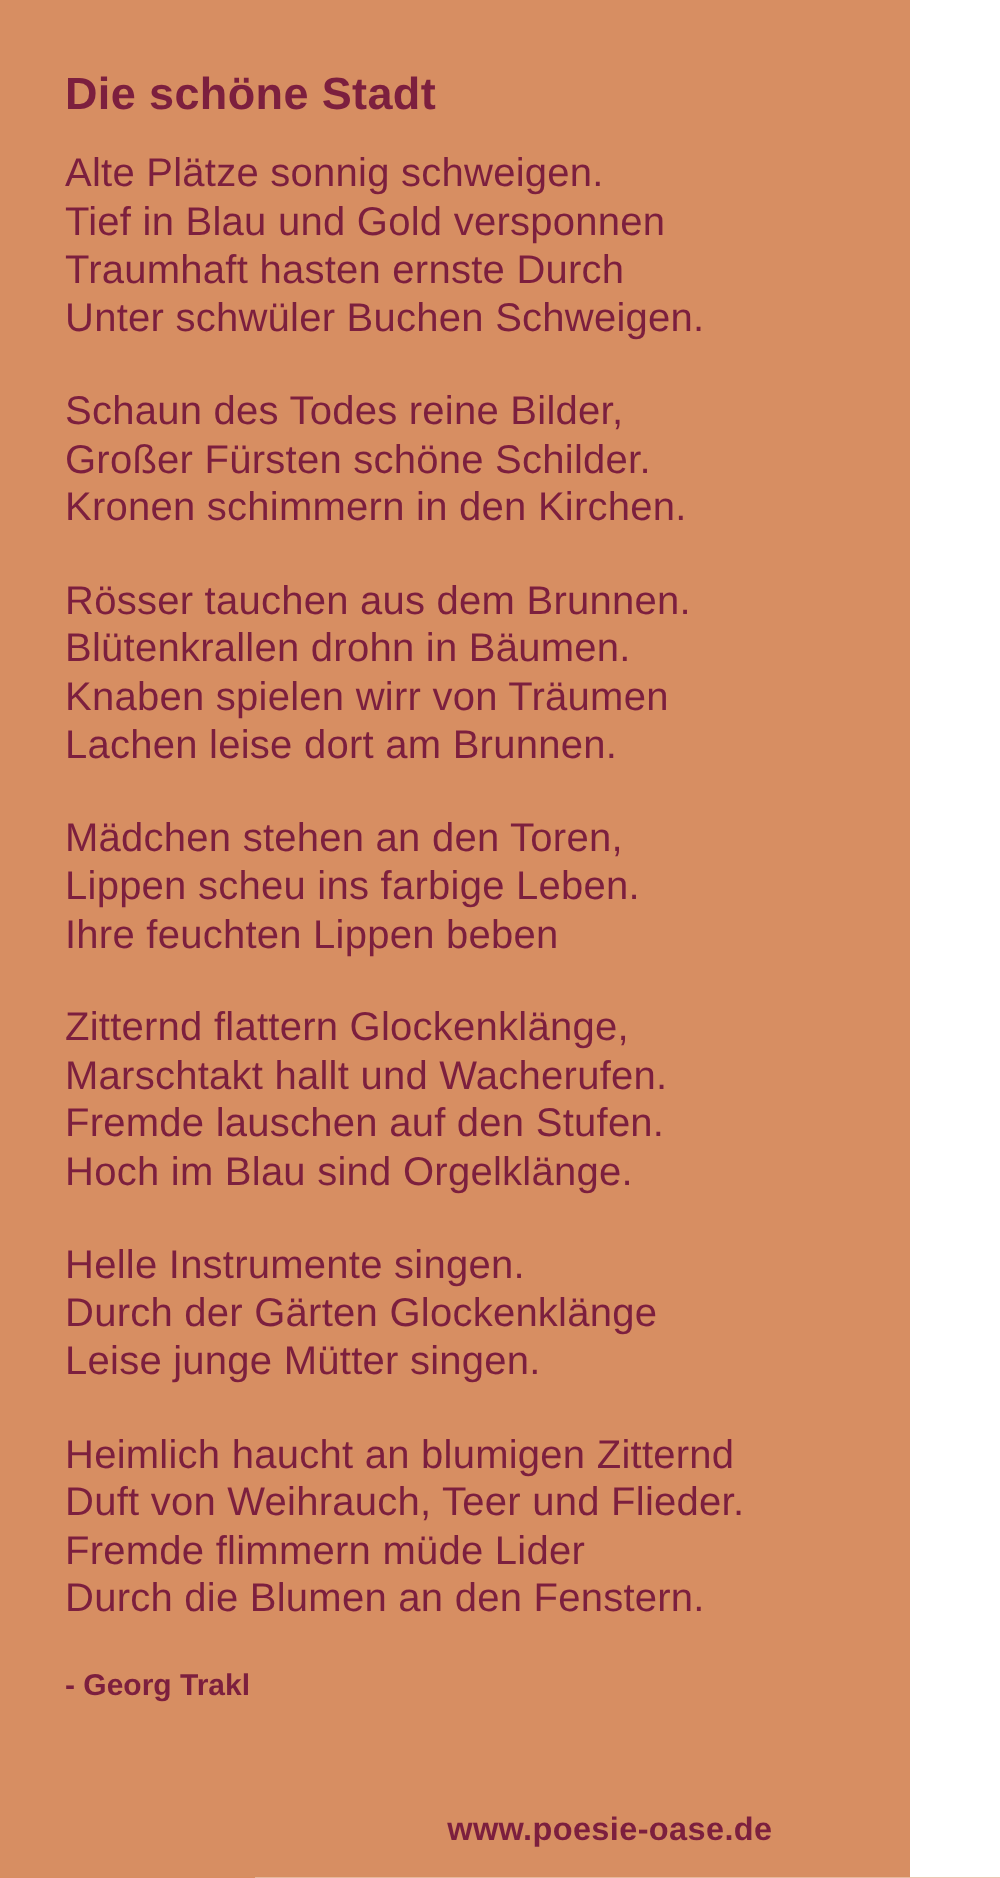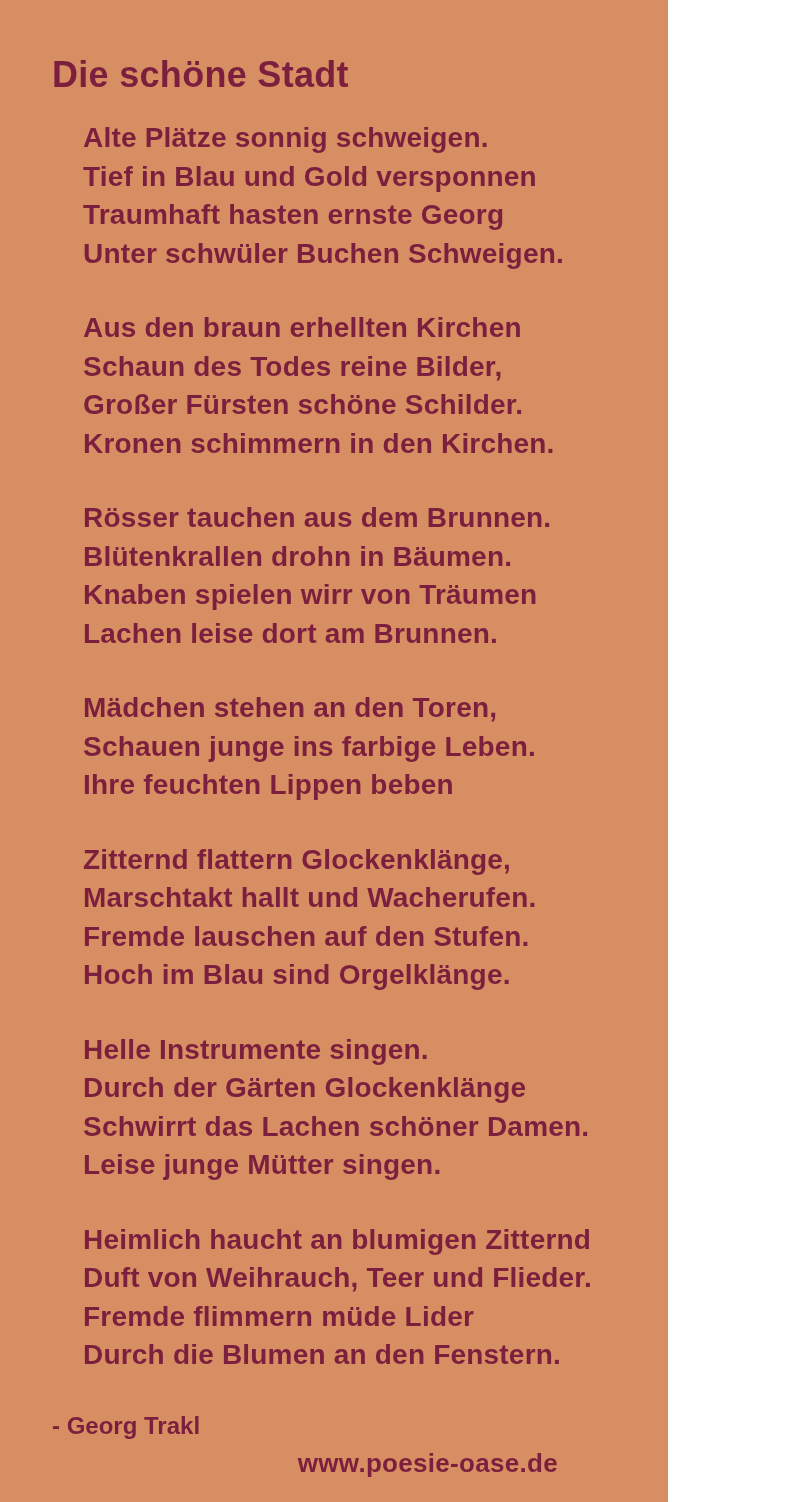--- a/index.html
+++ b/index.html
@@ -2,43 +2,42 @@
 <html style="--bg: #d78e62; --fg: #7c1f3e;"><head>
 <meta charset="utf-8">
 <style>
   :root {
     --bg: #d78e62;
     --fg: #7c1f3e;
   }
   html, body { margin: 0; padding: 0; }
   .page {
     position: relative;
-    width: 668px;
+    width: 728px;
     height: 1502px;
     box-sizing: border-box;
     padding: 55px 40px 0 52px;
     background: var(--bg);
     color: var(--fg);
     font-family: "Liberation Sans", "DejaVu Sans", sans-serif;
     overflow: hidden;
   }
   .title {
     margin: 0 0 24px 0;
     font-size: 36px;
     line-height: 40px;
     font-weight: 700;
     letter-spacing: 0.3px;
   }
   .stanza { margin: 0 0 36px 0; }
   .line {
-    font-size: 28px;
+    font-size: 32px;
     line-height: 38.5px;
-    font-weight: 700;
+    font-weight: 400;
     letter-spacing: 0.2px;
-    margin-left: 31px;
   }
   .author {
     margin-top: 12px;
     font-size: 24px;
     line-height: 30px;
     font-weight: 600;
   }
   .website {
     position: absolute;
     top: 1448px;
@@ -51,55 +50,53 @@
 </head>
 <body>
 
 <div class="page">
 
   <h1 class="title">Die schöne Stadt</h1>
 
   <div class="stanza">
     <div class="line">Alte Plätze sonnig schweigen.</div>
     <div class="line">Tief in Blau und Gold versponnen</div>
-    <div class="line">Traumhaft hasten ernste Georg</div>
+    <div class="line">Traumhaft hasten ernste Durch</div>
     <div class="line">Unter schwüler Buchen Schweigen.</div>
   </div>
 
   <div class="stanza">
-    <div class="line">Aus den braun erhellten Kirchen</div>
     <div class="line">Schaun des Todes reine Bilder,</div>
     <div class="line">Großer Fürsten schöne Schilder.</div>
     <div class="line">Kronen schimmern in den Kirchen.</div>
   </div>
 
   <div class="stanza">
     <div class="line">Rösser tauchen aus dem Brunnen.</div>
     <div class="line">Blütenkrallen drohn in Bäumen.</div>
     <div class="line">Knaben spielen wirr von Träumen</div>
     <div class="line">Lachen leise dort am Brunnen.</div>
   </div>
 
   <div class="stanza">
     <div class="line">Mädchen stehen an den Toren,</div>
-    <div class="line">Schauen junge ins farbige Leben.</div>
+    <div class="line">Lippen scheu ins farbige Leben.</div>
     <div class="line">Ihre feuchten Lippen beben</div>
   </div>
 
   <div class="stanza">
     <div class="line">Zitternd flattern Glockenklänge,</div>
     <div class="line">Marschtakt hallt und Wacherufen.</div>
     <div class="line">Fremde lauschen auf den Stufen.</div>
     <div class="line">Hoch im Blau sind Orgelklänge.</div>
   </div>
 
   <div class="stanza">
     <div class="line">Helle Instrumente singen.</div>
     <div class="line">Durch der Gärten Glockenklänge</div>
-    <div class="line">Schwirrt das Lachen schöner Damen.</div>
     <div class="line">Leise junge Mütter singen.</div>
   </div>
 
   <div class="stanza">
     <div class="line">Heimlich haucht an blumigen Zitternd</div>
     <div class="line">Duft von Weihrauch, Teer und Flieder.</div>
     <div class="line">Fremde flimmern müde Lider</div>
     <div class="line">Durch die Blumen an den Fenstern.</div>
   </div>
 

